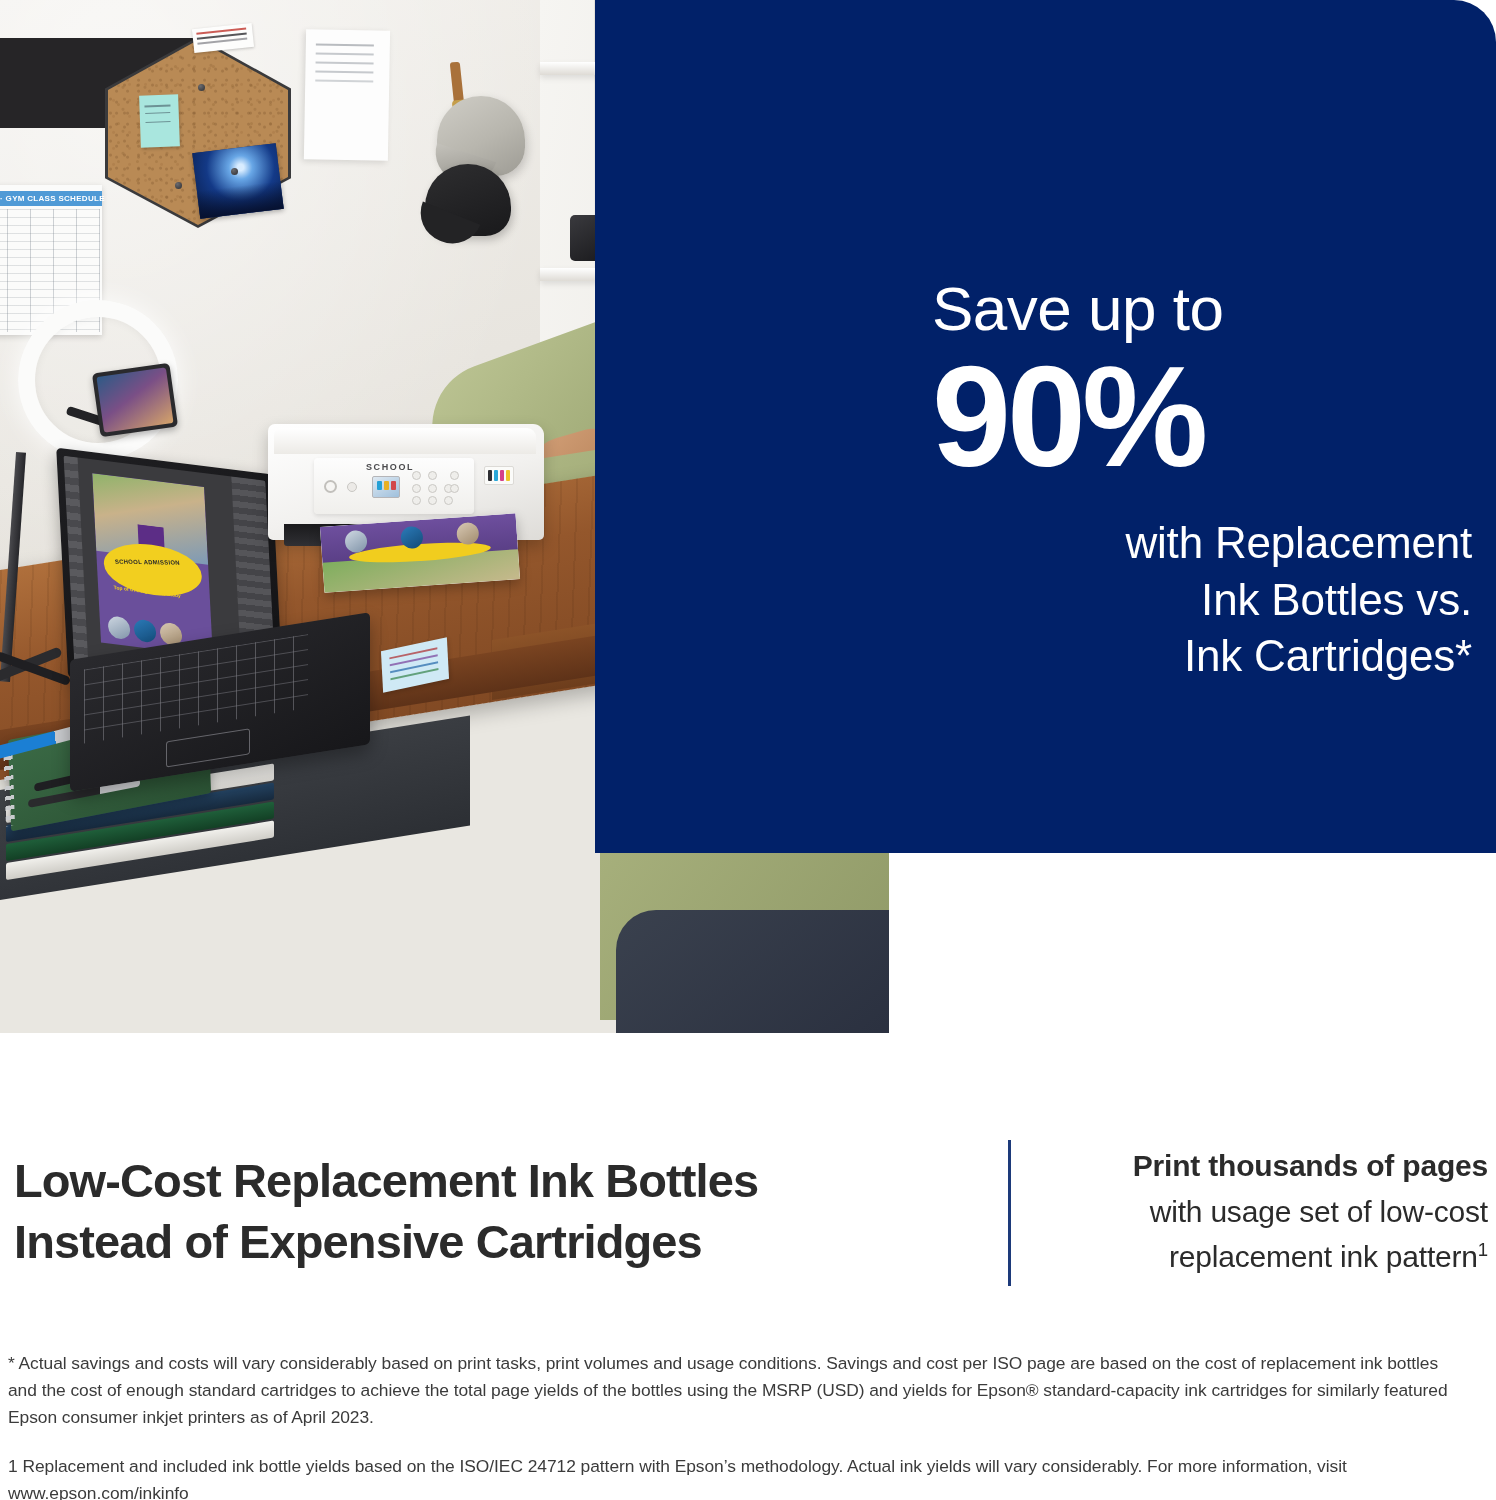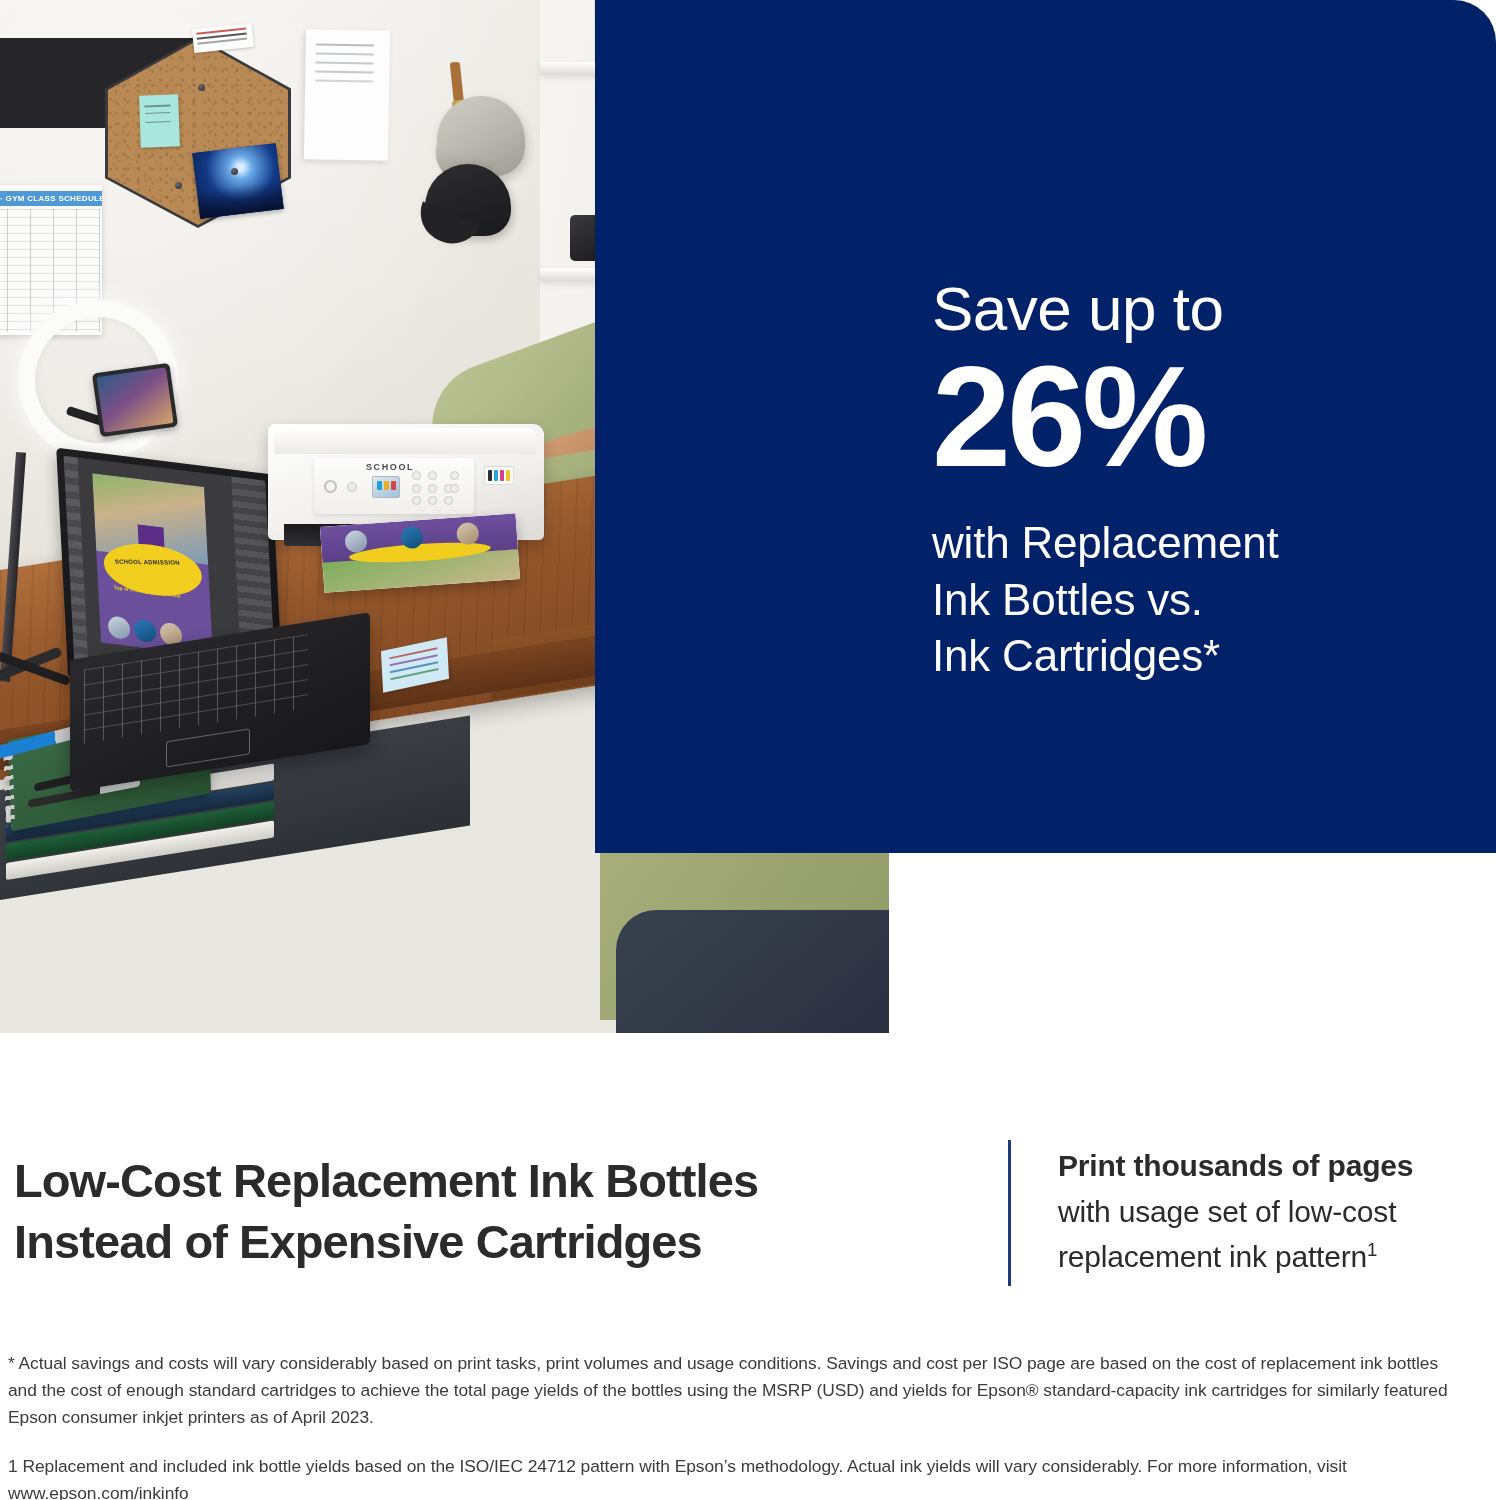--- a/index.html
+++ b/index.html
@@ -64,21 +64,21 @@
   }
 
   .promo-sub {
     font-size: 44px;
     font-weight: 300;
     line-height: 1.28;
     letter-spacing: -0.2px;
     color: #ffffff;
     margin-top: 30px;
   }
-  .promo-sub div { white-space: nowrap; }
+  .promo-sub div { white-space: nowrap; text-align: right; }
 
   
   .photo {
     position: absolute;
     left: 0; top: 0;
     width: 889px;
     height: 1033px;
     overflow: hidden;
     background: #e9e7e1;
   }
@@ -720,20 +720,21 @@
   }
 
   .headline-right {
     position: absolute;
     left: 1058px; top: 108px;
     width: 430px;
     font-size: 30px;
     line-height: 1.52;
     letter-spacing: -0.2px;
     color: #2b2b2b;
+    text-align: right;
   }
   .headline-right .strong { font-weight: 700; }
   .headline-right div { white-space: nowrap; }
   .sup { font-size: .62em; vertical-align: super; }
 
   .footnotes {
     position: absolute;
     left: 8px; top: 315px;
     width: 1444px;
     font-size: 17.4px;
@@ -921,21 +922,21 @@
           <span class="p-circ pc1"></span>
           <span class="p-circ pc2"></span>
           <span class="p-circ pc3"></span>
         </div>
       </div>
     </div>
 
     <div class="promo-panel">
       <div class="promo-copy">
         <div class="promo-line-1">Save up to</div>
-        <div class="promo-big">26%</div>
+        <div class="promo-big">90%</div>
         <div class="promo-sub">
           <div>with Replacement</div>
           <div>Ink Bottles vs.</div>
           <div>Ink Cartridges*</div>
         </div>
       </div>
     </div>
   </div>
 
   <div class="bottom">

